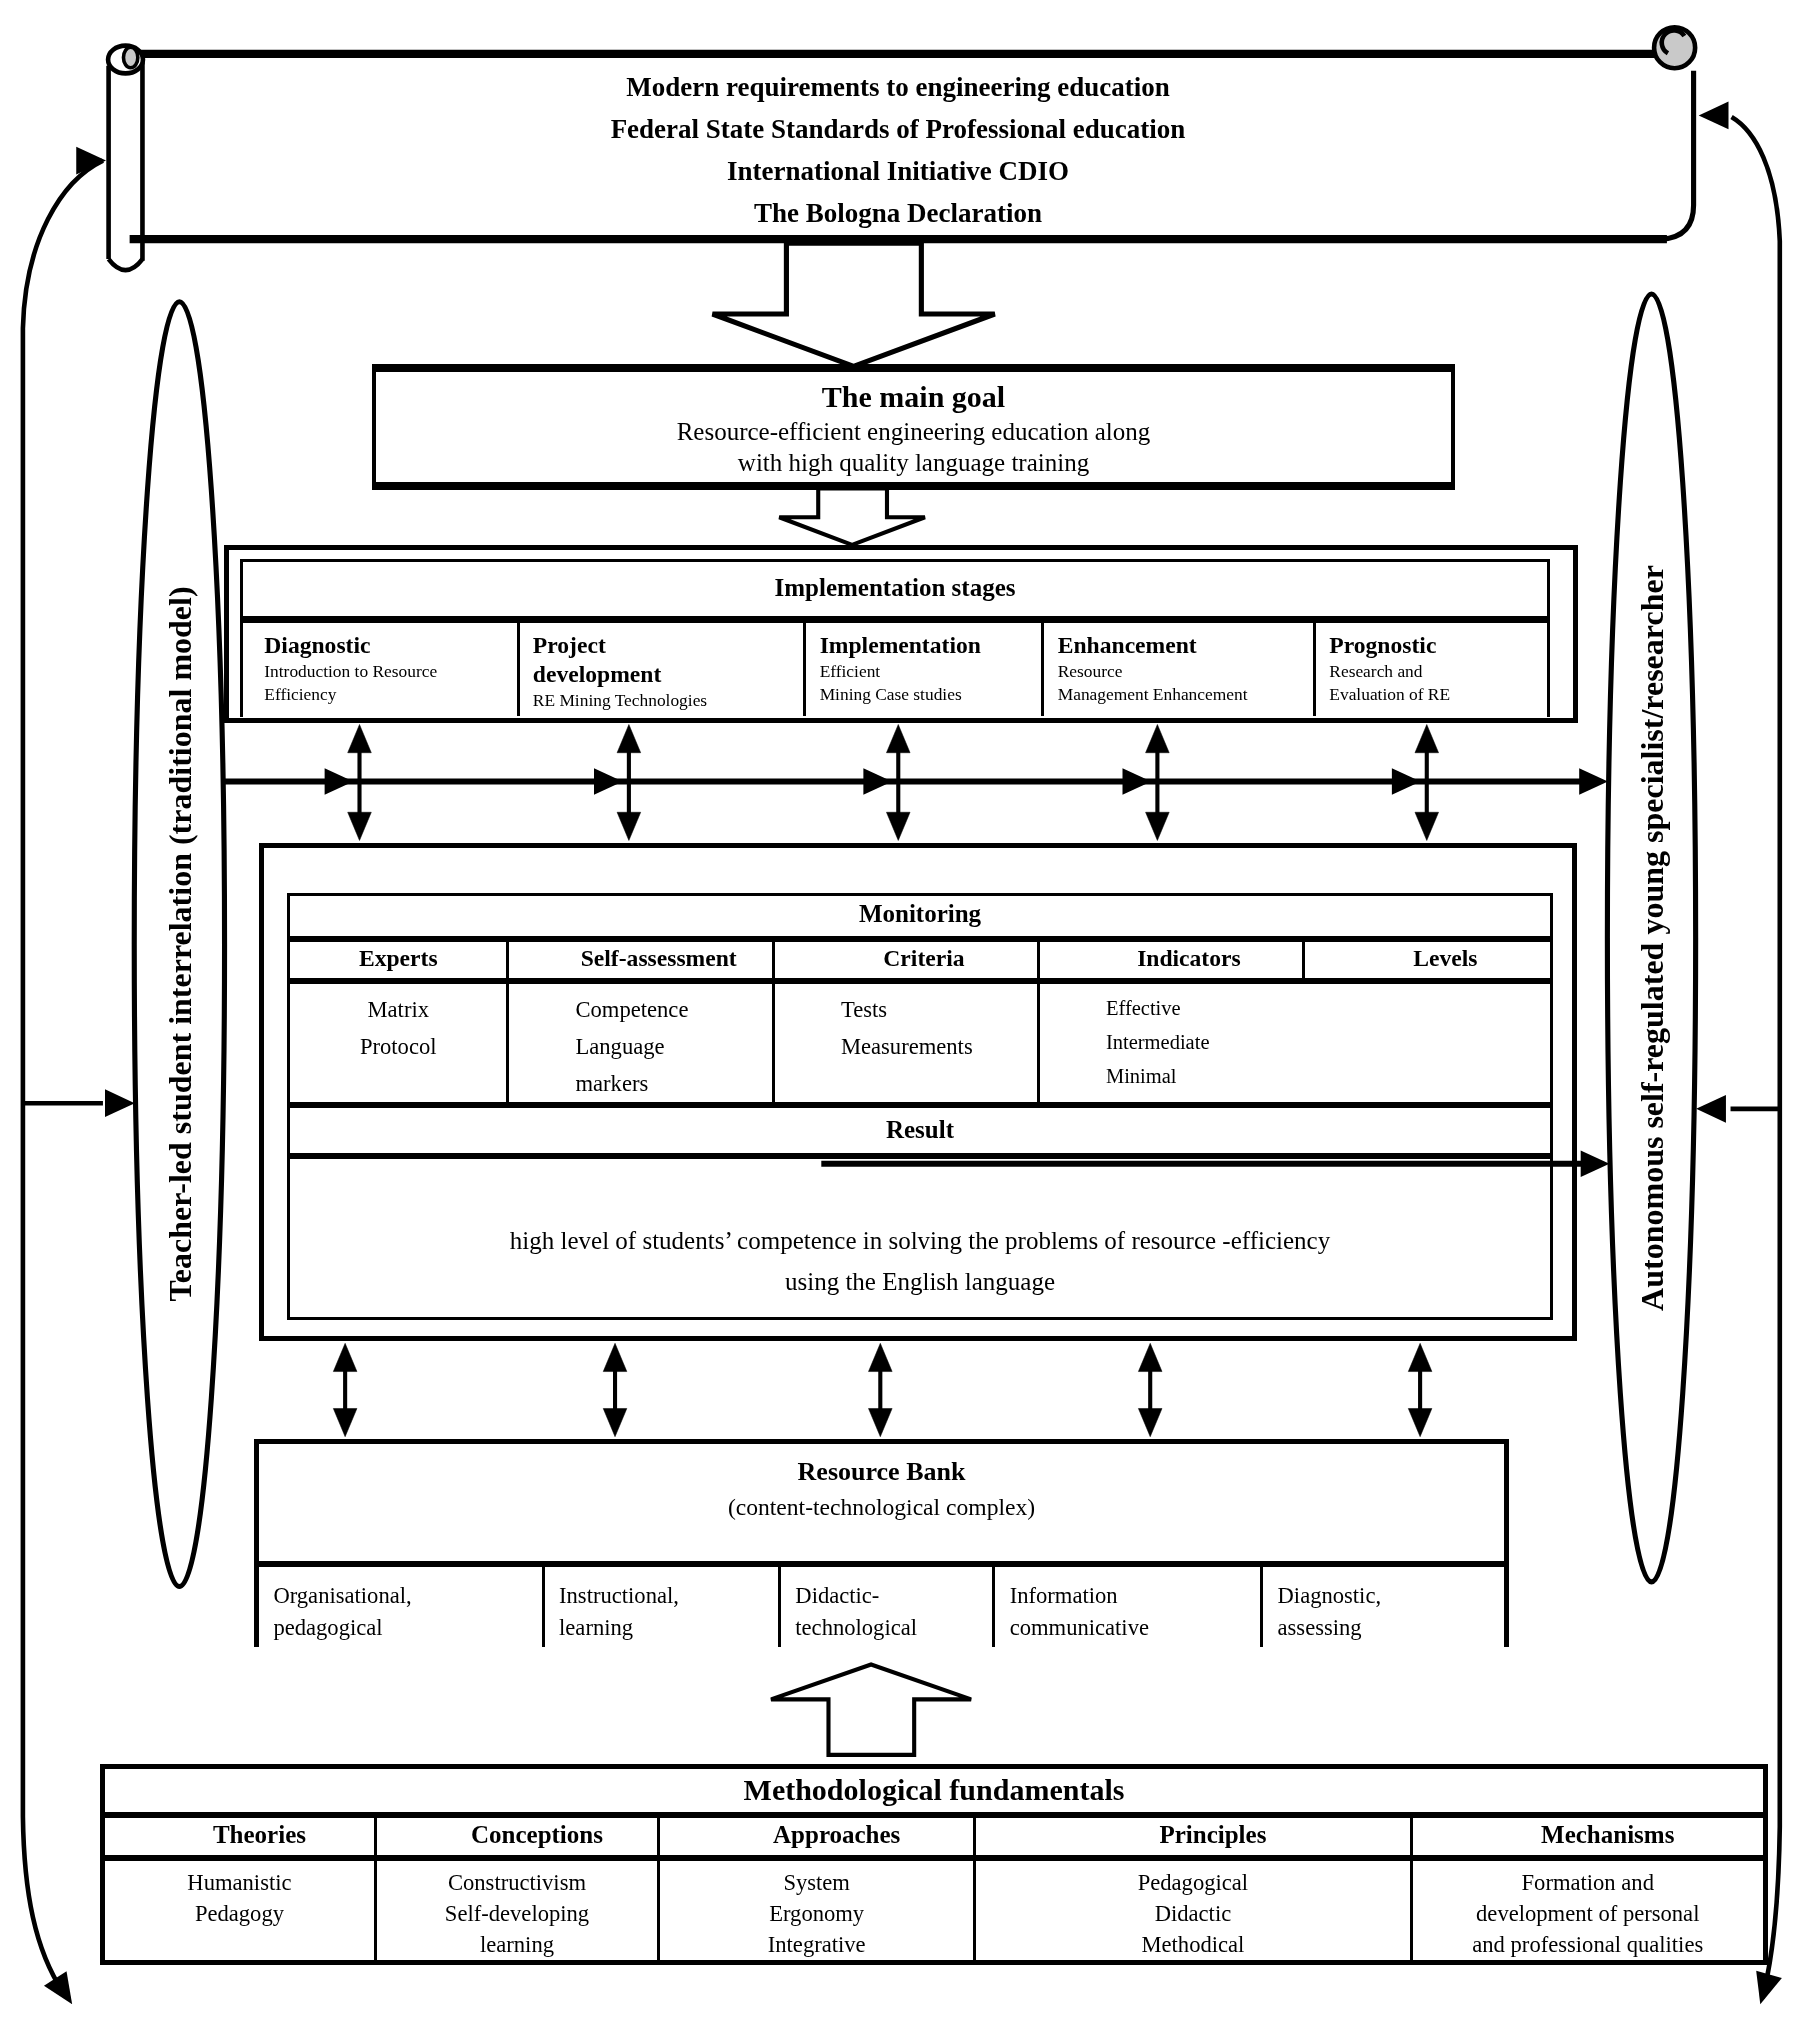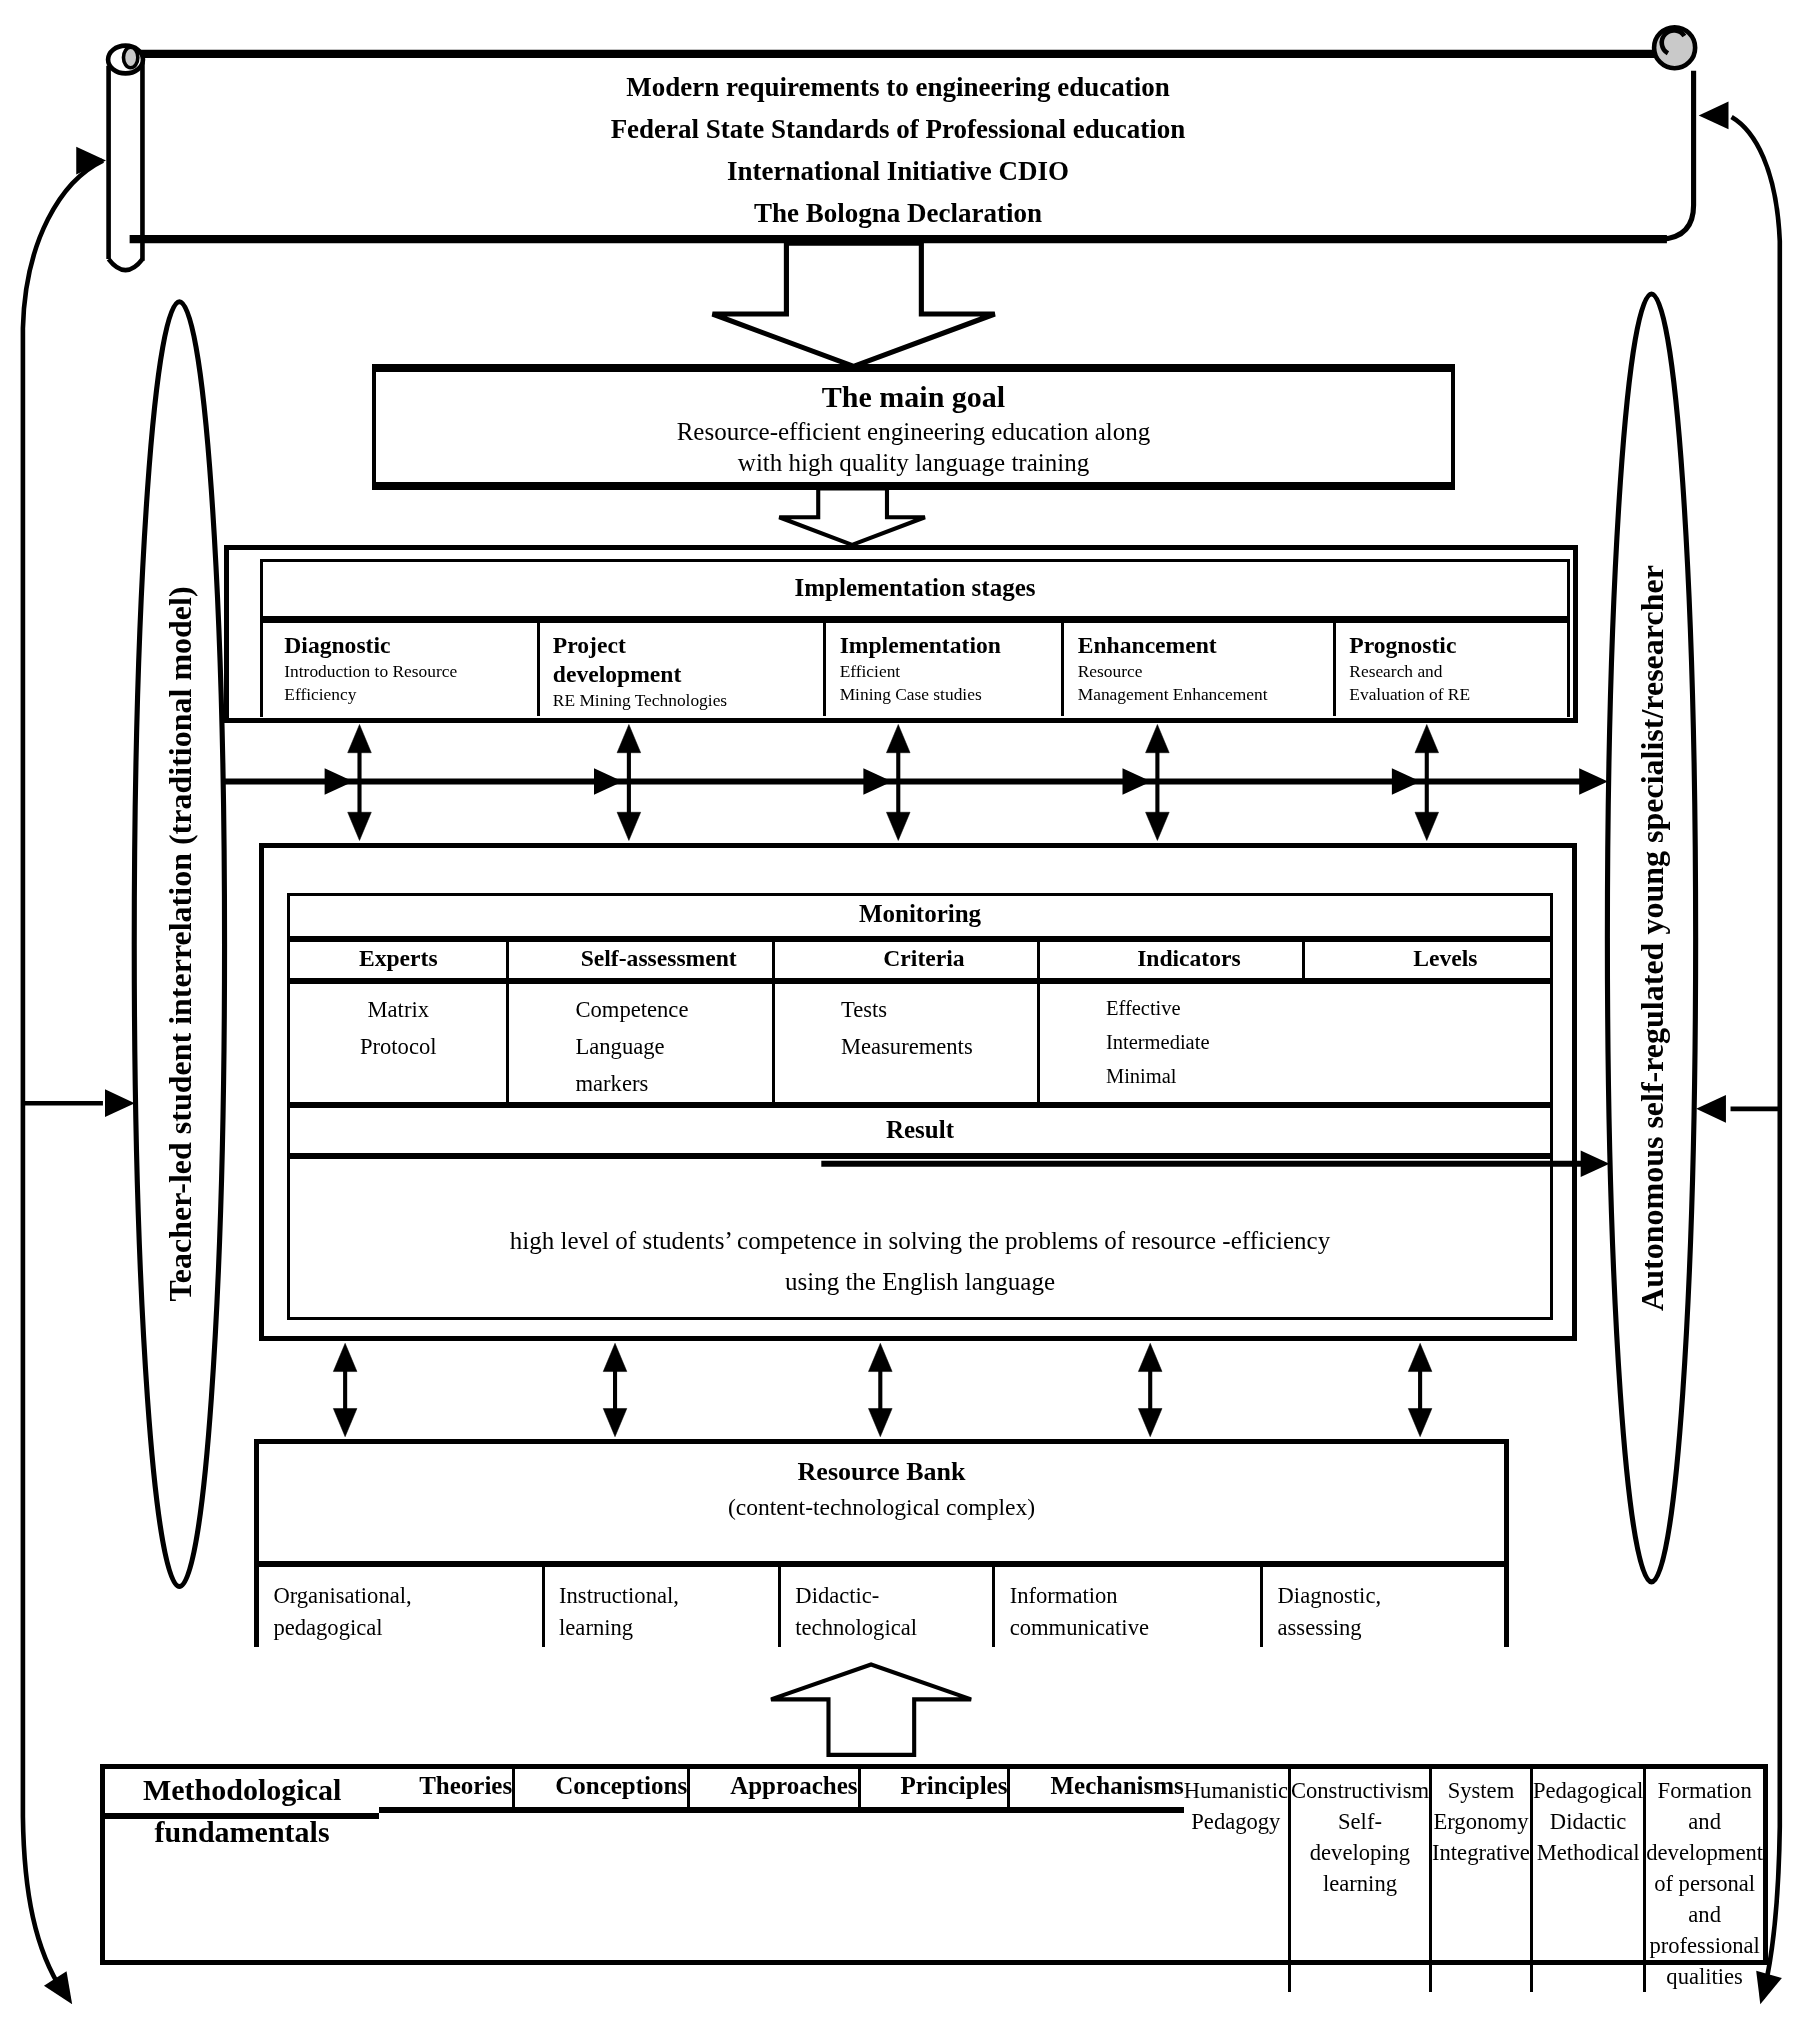--- a/index.html
+++ b/index.html
@@ -15,21 +15,21 @@
   .banner-text{left:205px;top:66px;width:1386px;font-size:27px;line-height:42px;}
 
   
   .goal-box{left:372px;top:364px;width:1083px;height:126px;border:4.1px solid #000;
             border-top-width:8.2px;border-bottom-width:8.2px;background:transparent;}
   .goal-title{font-size:30px;line-height:38px;padding-top:6.2px;}
   .goal-lines{font-size:25px;line-height:31px;}
 
   
   .impl-outer{left:224px;top:545px;width:1354px;height:178px;border:5.1px solid #000;}
-  .impl-inner{left:260px;top:559px;width:1310px;height:158px;border:3.1px solid #000;border-bottom:none;}
+  .impl-inner{left:240px;top:559px;width:1310px;height:158px;border:3.1px solid #000;border-bottom:none;}
   .impl-head{height:54px;border-bottom:7.2px solid #000;font-size:25px;line-height:51px;}
   .impl-grid{display:grid;grid-template-columns:529fr 565fr 469fr 535fr 455fr;height:93px;padding-left:8px;}
   .impl-cell{border-right:3.1px solid #000;padding:8.2px 5.1px 0 13.3px;}
   .impl-cell:last-child{border-right:none;}
   .stage-title{font-size:23.6px;line-height:29px;}
   .stage-desc{font-size:17.4px;line-height:22.6px;}
 
   
   .mon-outer{left:259px;top:843px;width:1318px;height:498px;border:5.1px solid #000;}
   .mon-table{left:287px;top:893px;width:1266px;height:427px;border:3.1px solid #000;display:flex;flex-direction:column;}
@@ -49,21 +49,21 @@
   .bank-box{left:254px;top:1439px;width:1255px;height:208px;border:5.1px solid #000;border-bottom:none;
             display:flex;flex-direction:column;}
   .bank-title-wrap{height:106px;border-bottom:6.2px solid #000;padding-top:11.3px;}
   .bank-title{font-size:26px;line-height:34px;}
   .bank-sub{font-size:23.6px;line-height:37px;}
   .bank-grid{display:grid;grid-template-columns:561fr 464fr 421fr 526fr 473fr;flex:1;}
   .bank-cell{border-right:3.1px solid #000;font-size:22.6px;line-height:32px;padding:12.3px 5.1px 0 14.4px;}
   .bank-cell:last-child{border-right:none;}
 
   
-  .meth-box{left:100px;top:1764px;width:1668px;height:201px;border:5.1px solid #000;display:flex;}
+  .meth-box{left:100px;top:1764px;width:1668px;height:201px;border:5.1px solid #000;display:flex;flex-direction:column;}
   .meth-title{height:44px;border-bottom:6.2px solid #000;font-size:30px;line-height:42px;}
   .meth-cols,.meth-body{display:grid;grid-template-columns:533fr 555fr 620fr 855fr 687fr;}
   .meth-cols{height:38px;border-bottom:6.2px solid #000;}
   .meth-colhead{border-right:3.1px solid #000;font-size:25px;line-height:34px;text-align:center;font-weight:bold;padding-left:40px;}
   .meth-cols .meth-colhead:last-child{border-right:none;}
   .meth-body{flex:1;}
   .meth-cell{border-right:3.1px solid #000;font-size:22.6px;line-height:31px;text-align:center;padding-top:6.2px;}
   .meth-body .meth-cell:last-child{border-right:none;}
 
   

